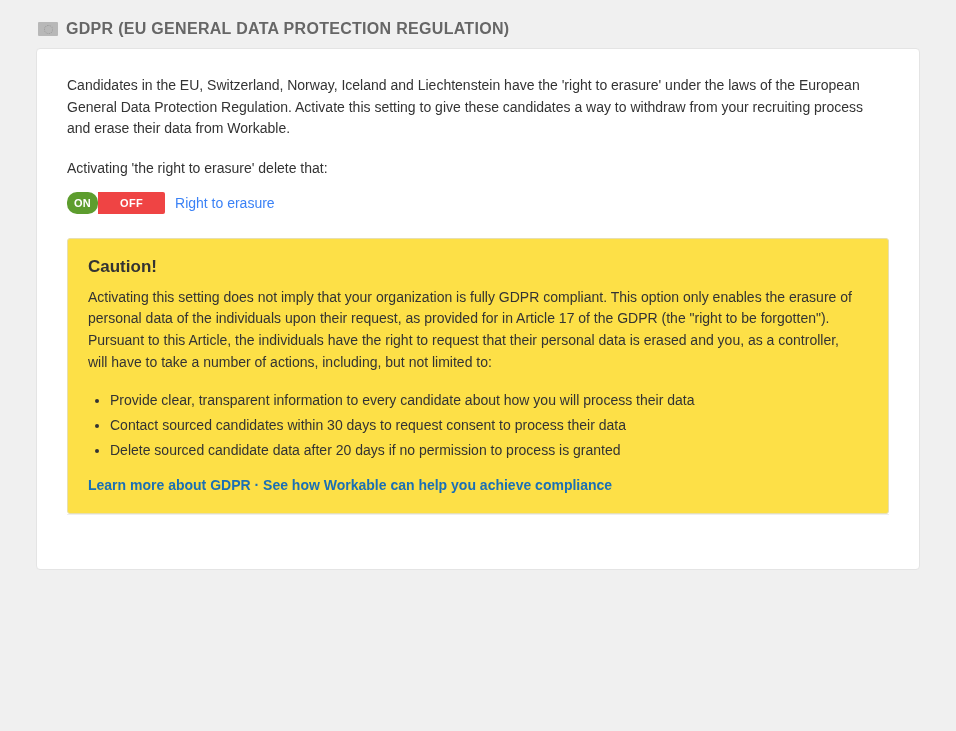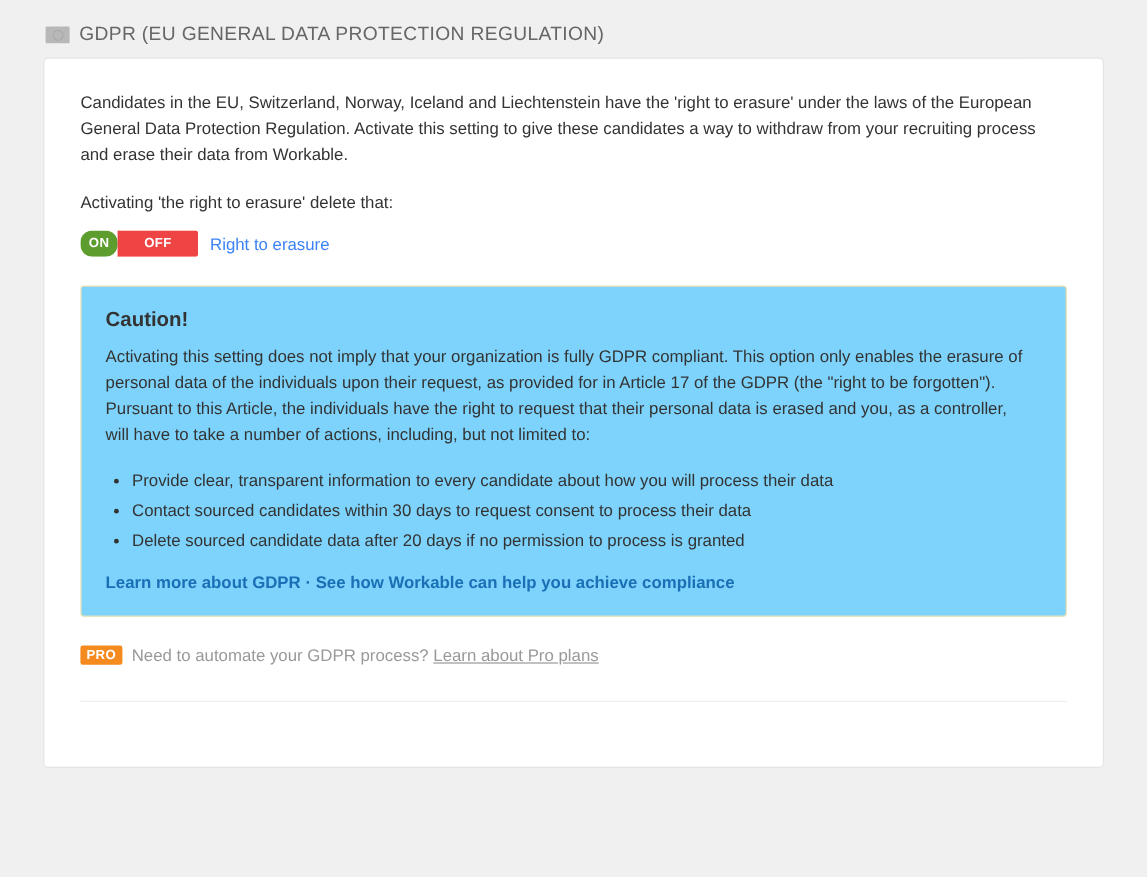--- a/index.html
+++ b/index.html
@@ -36,21 +36,21 @@
     content: "";
     width: 7px;
     height: 7px;
     border: 1px dotted #999;
     border-radius: 50%;
     display: block;
   }
   .header h1 {
     margin: 0;
     font-size: 16px;
-    font-weight: 400;
+    font-weight: 700;
     color: #666;
     letter-spacing: 0.3px;
   }
   .card {
     background: #fff;
     border: 1px solid #e4e4e4;
     border-radius: 4px;
     padding: 26px 30px 28px 30px;
   }
   .intro {
@@ -96,21 +96,21 @@
   .toggle .off {
     background: #ef4444;
     color: #fff;
     padding: 5px 22px;
   }
   .toggle-label {
     color: #3b82f6;
   }
 
   .caution-box {
-    background: #7dd3fc;
+    background: #fde047;
     border: 1px solid #e7dfb1;
     border-radius: 3px;
     padding: 18px 20px 20px 20px;
     color: #333;
   }
   .caution-box h3 {
     margin: 0 0 10px 0;
     font-size: 17px;
     font-weight: 700;
     color: #333;
@@ -190,25 +190,19 @@
       <ul>
         <li>Provide clear, transparent information to every candidate about how you will process their data</li>
         <li>Contact sourced candidates within 30 days to request consent to process their data</li>
         <li>Delete sourced candidate data after 20 days if no permission to process is granted</li>
       </ul>
       <div>
         <a href="#">Learn more about GDPR</a><span class="link-sep"> · </span><a href="#">See how Workable can help you achieve compliance</a>
       </div>
     </div>
 
-    <div class="pro-row">
-      <span class="pro-badge">PRO</span>
-      <span class="pro-text">
-        <span>Need to automate your GDPR process? </span><a href="#">Learn about Pro plans</a>
-      </span>
-    </div>
 
     <div class="footer-actions">
       
     </div>
 
   </div>
 </div>
 
 </body></html>

